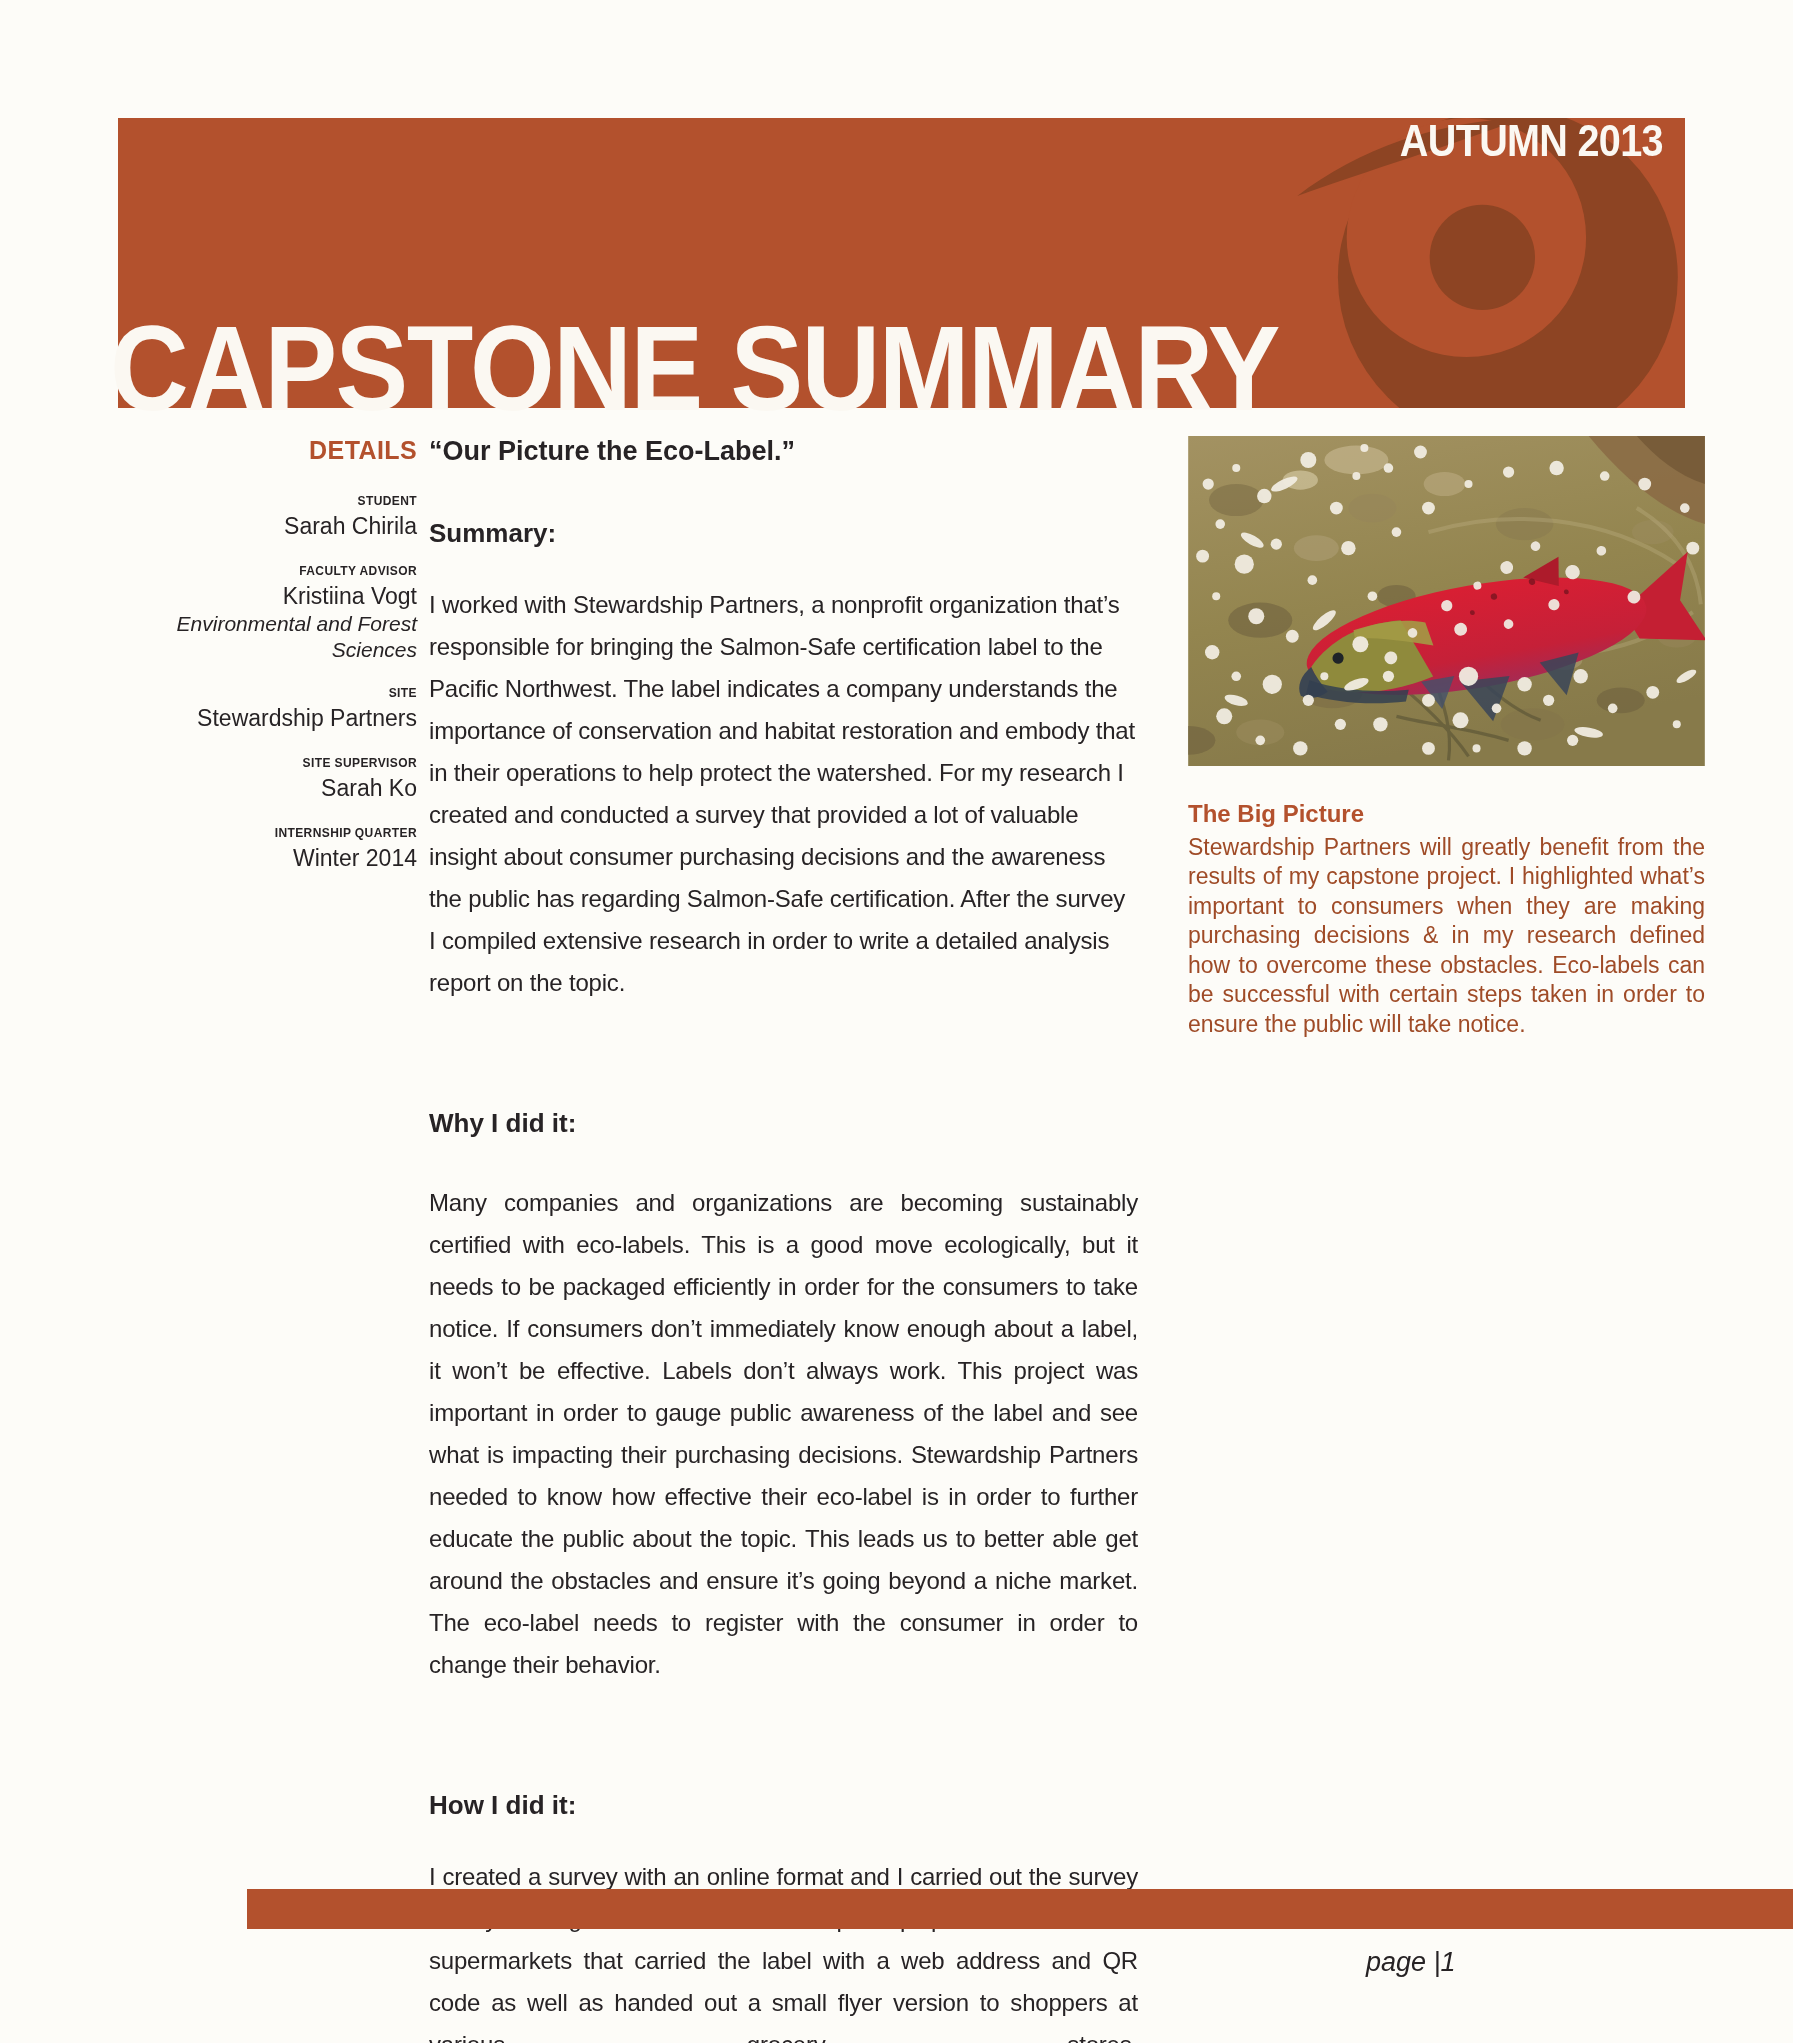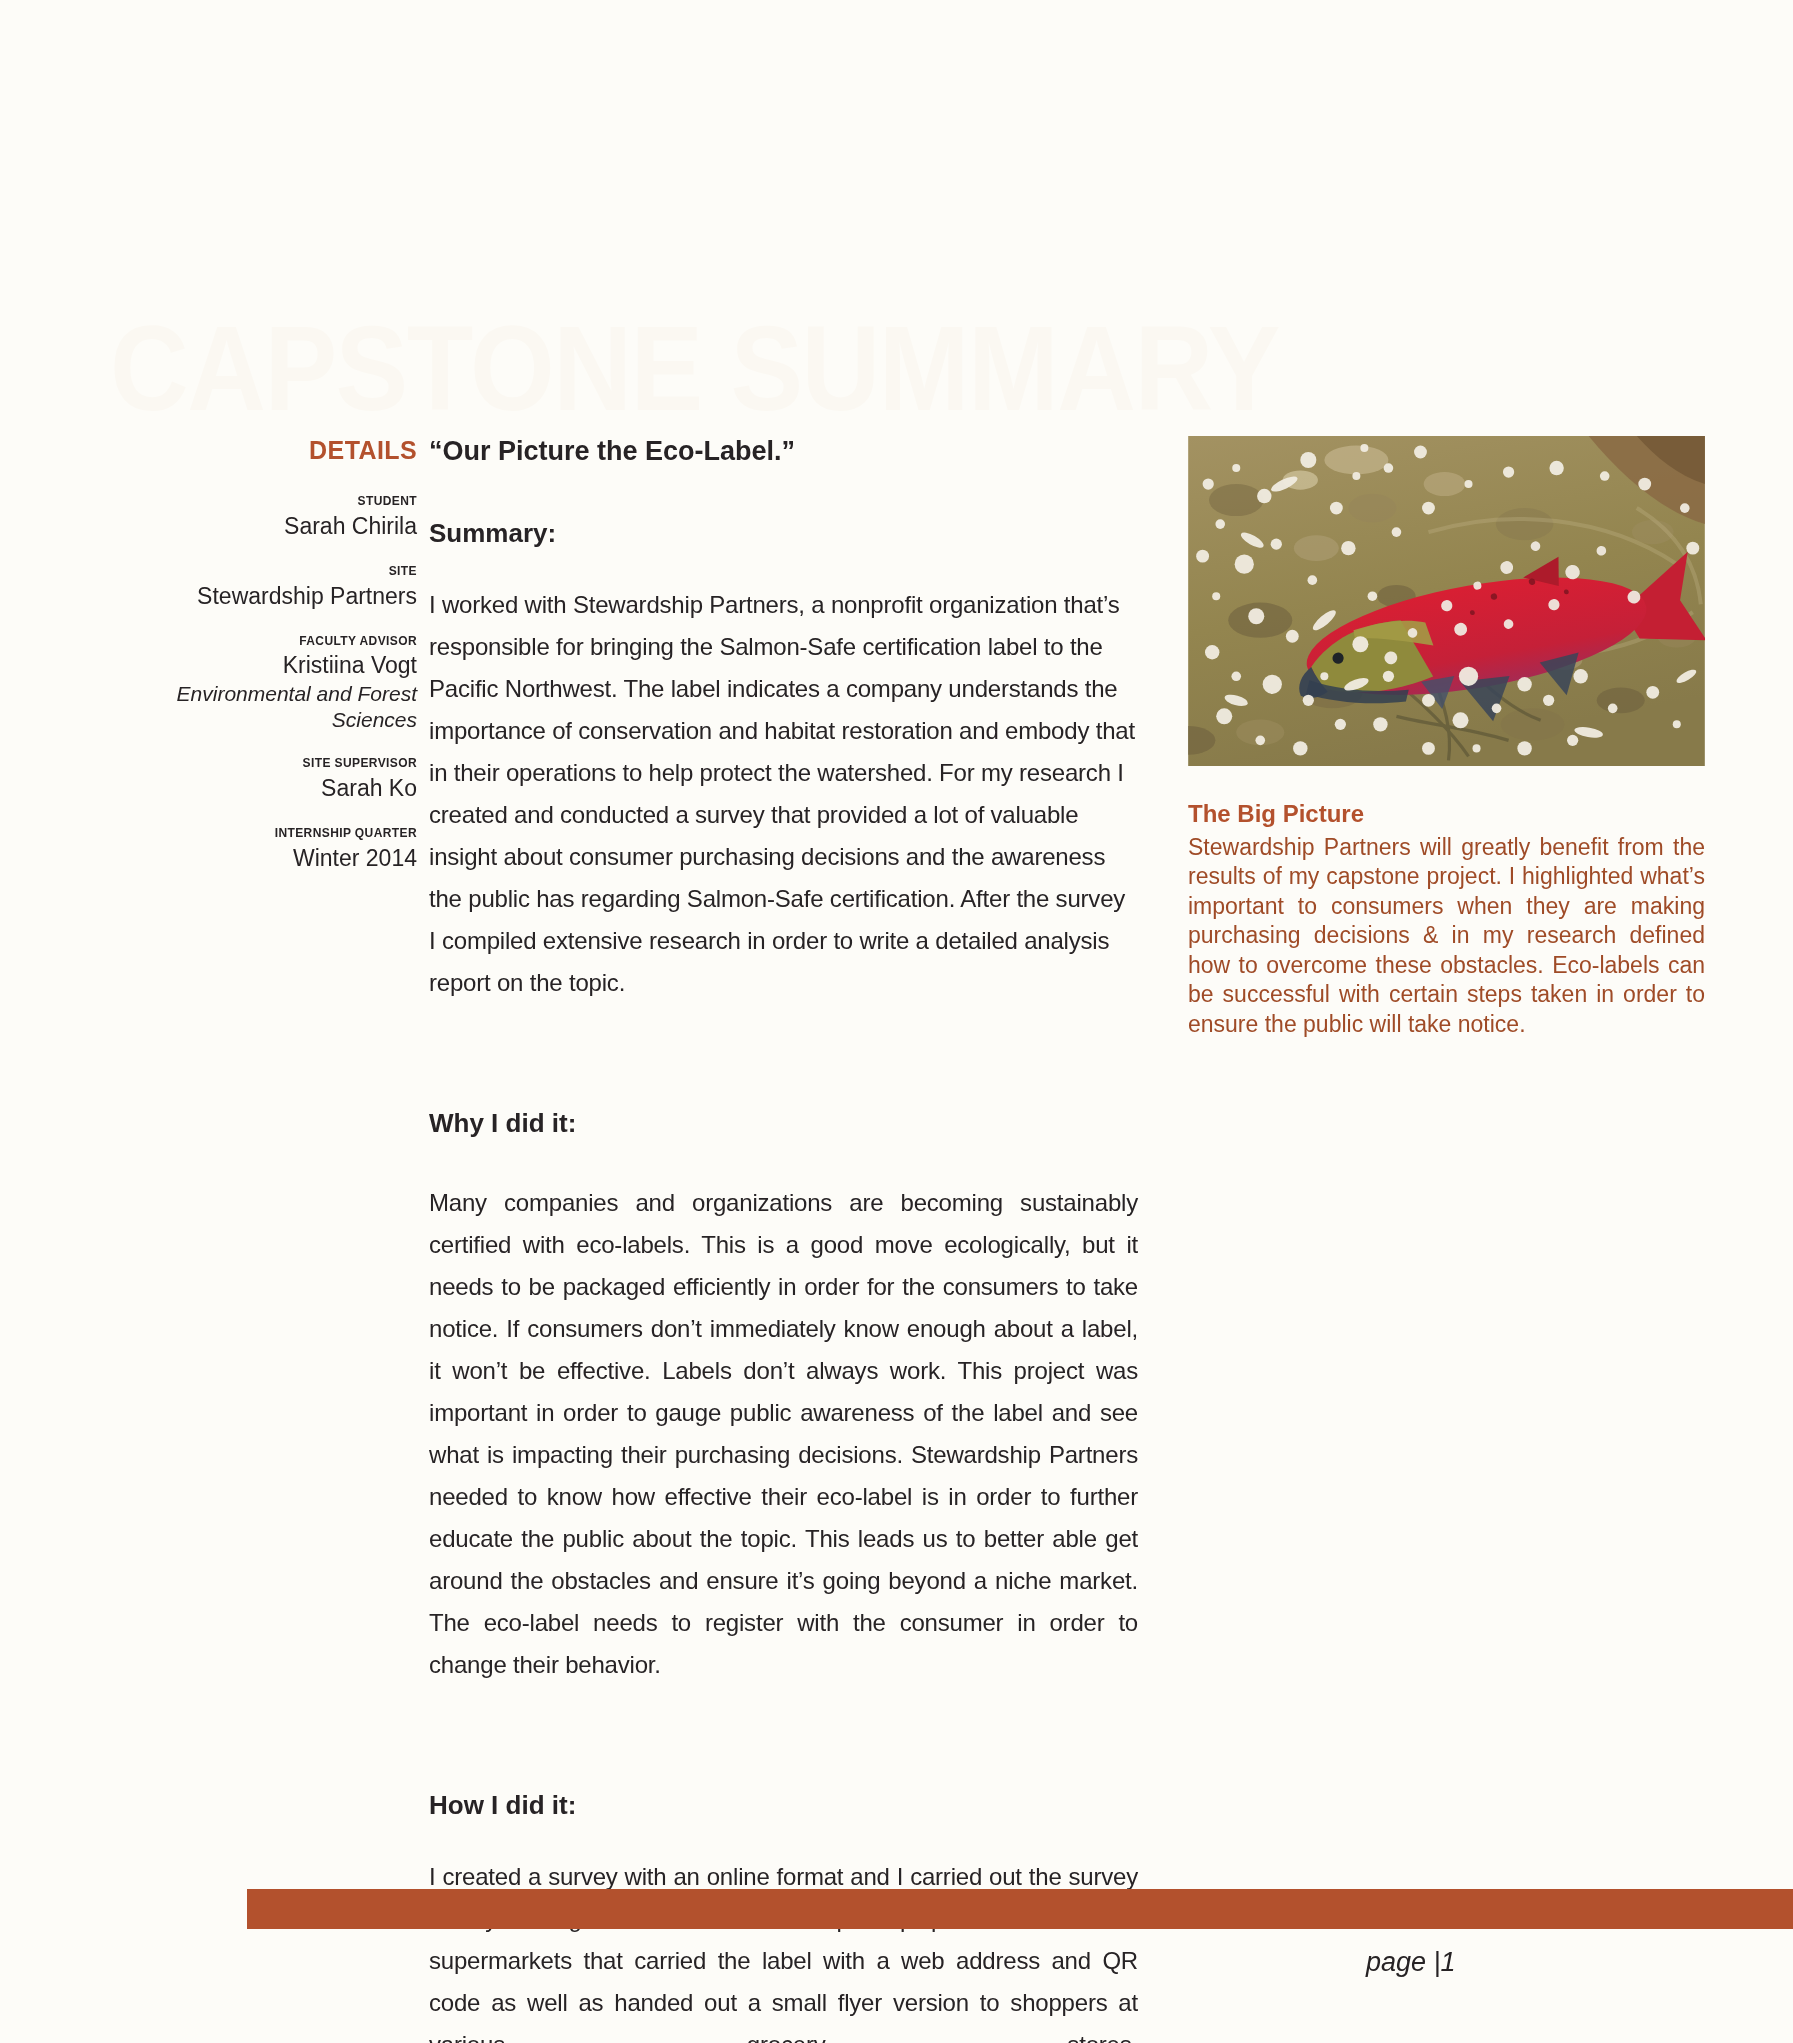--- a/index.html
+++ b/index.html
@@ -73,39 +73,50 @@
   .page-number{
     position:absolute;left:1366px;top:1947px;
     font-size:27px;color:var(--text,#272325);white-space:pre;font-style:italic;
   }
 </style>
 </head>
 <body>
 
 <div class="page">
 
+  <div class="banner">
+    <svg viewBox="0 0 1964 364" preserveAspectRatio="none" aria-hidden="true">
+      <g fill="#8d4423">
+        <circle cx="1742" cy="200" r="213"></circle>
+      </g>
+      <circle cx="1690" cy="150" r="150" fill="#b3512d"></circle>
+      <circle cx="1710" cy="175" r="66" fill="#8d4423"></circle>
+      <path d="M1478,98 C1555,38 1655,4 1762,0 C1672,34 1566,66 1478,98 Z" fill="#8d4423"></path>
+    </svg>
+    <div class="season">AUTUMN 2013</div>
+  </div>
   <div class="masthead-title">CAPSTONE SUMMARY</div>
 
   <div class="sidebar">
     <h2 class="sidebar-heading">DETAILS</h2>
 
     <div class="meta-item">
       <div class="meta-label">STUDENT</div>
       <div class="meta-value">Sarah Chirila</div>
-    </div>
-
-    <div class="meta-item">
-      <div class="meta-label">SITE</div>
-      <div class="meta-value">Stewardship Partners</div>
     </div>
 
     <div class="meta-item">
       <div class="meta-label">FACULTY ADVISOR</div>
       <div class="meta-value">Kristiina Vogt</div>
       <div class="meta-note">Environmental and Forest Sciences</div>
+    </div>
+
+    <div class="meta-item">
+      <div class="meta-label">SITE</div>
+      <div class="meta-value">Stewardship Partners</div>
     </div>
 
     <div class="meta-item">
       <div class="meta-label">SITE SUPERVISOR</div>
       <div class="meta-value">Sarah Ko</div>
     </div>
 
     <div class="meta-item">
       <div class="meta-label">INTERNSHIP QUARTER</div>
       <div class="meta-value">Winter 2014</div>

